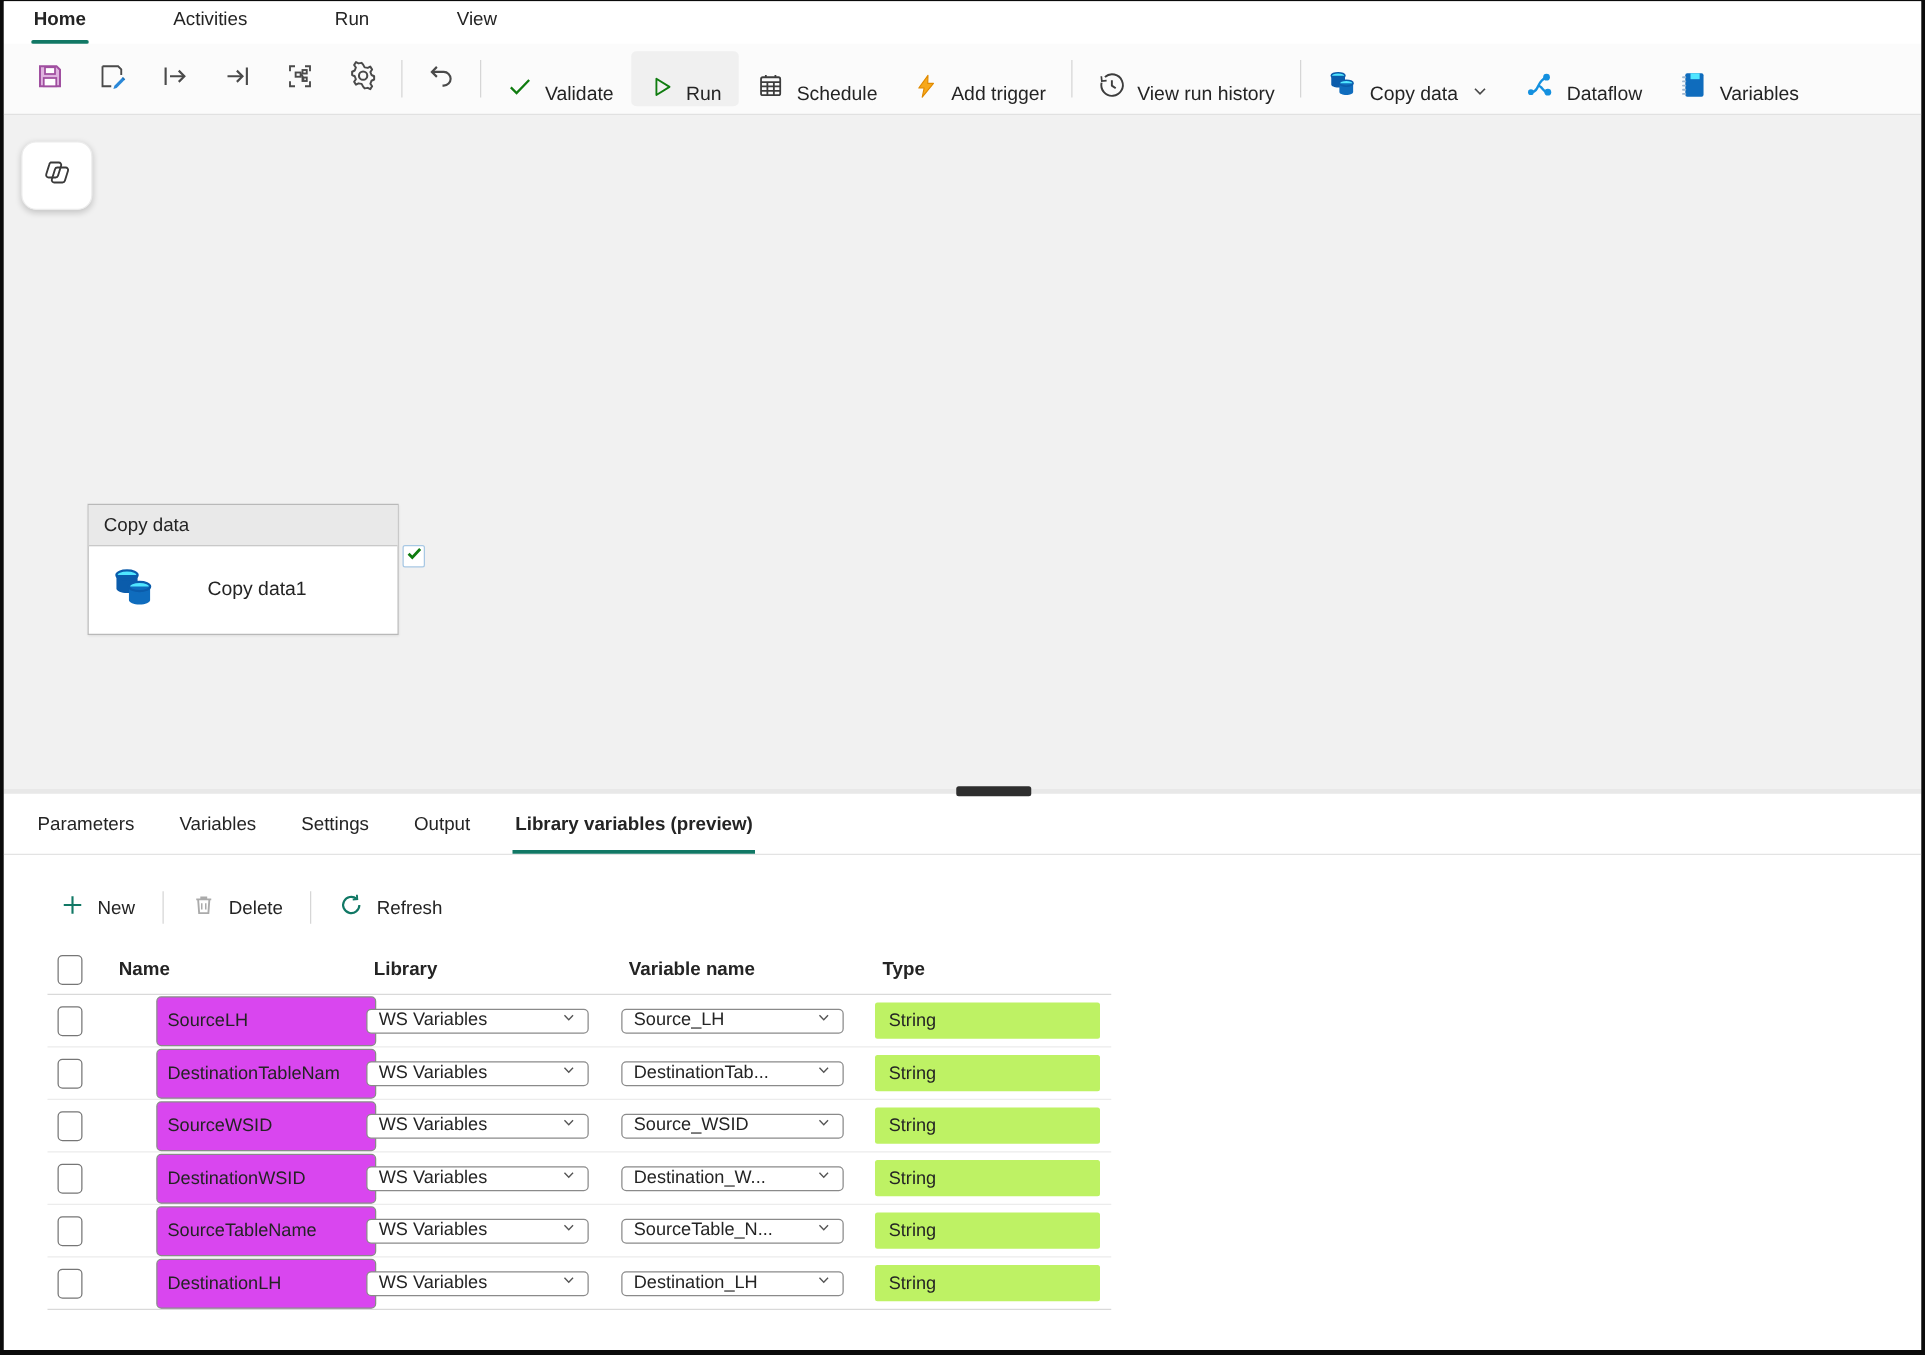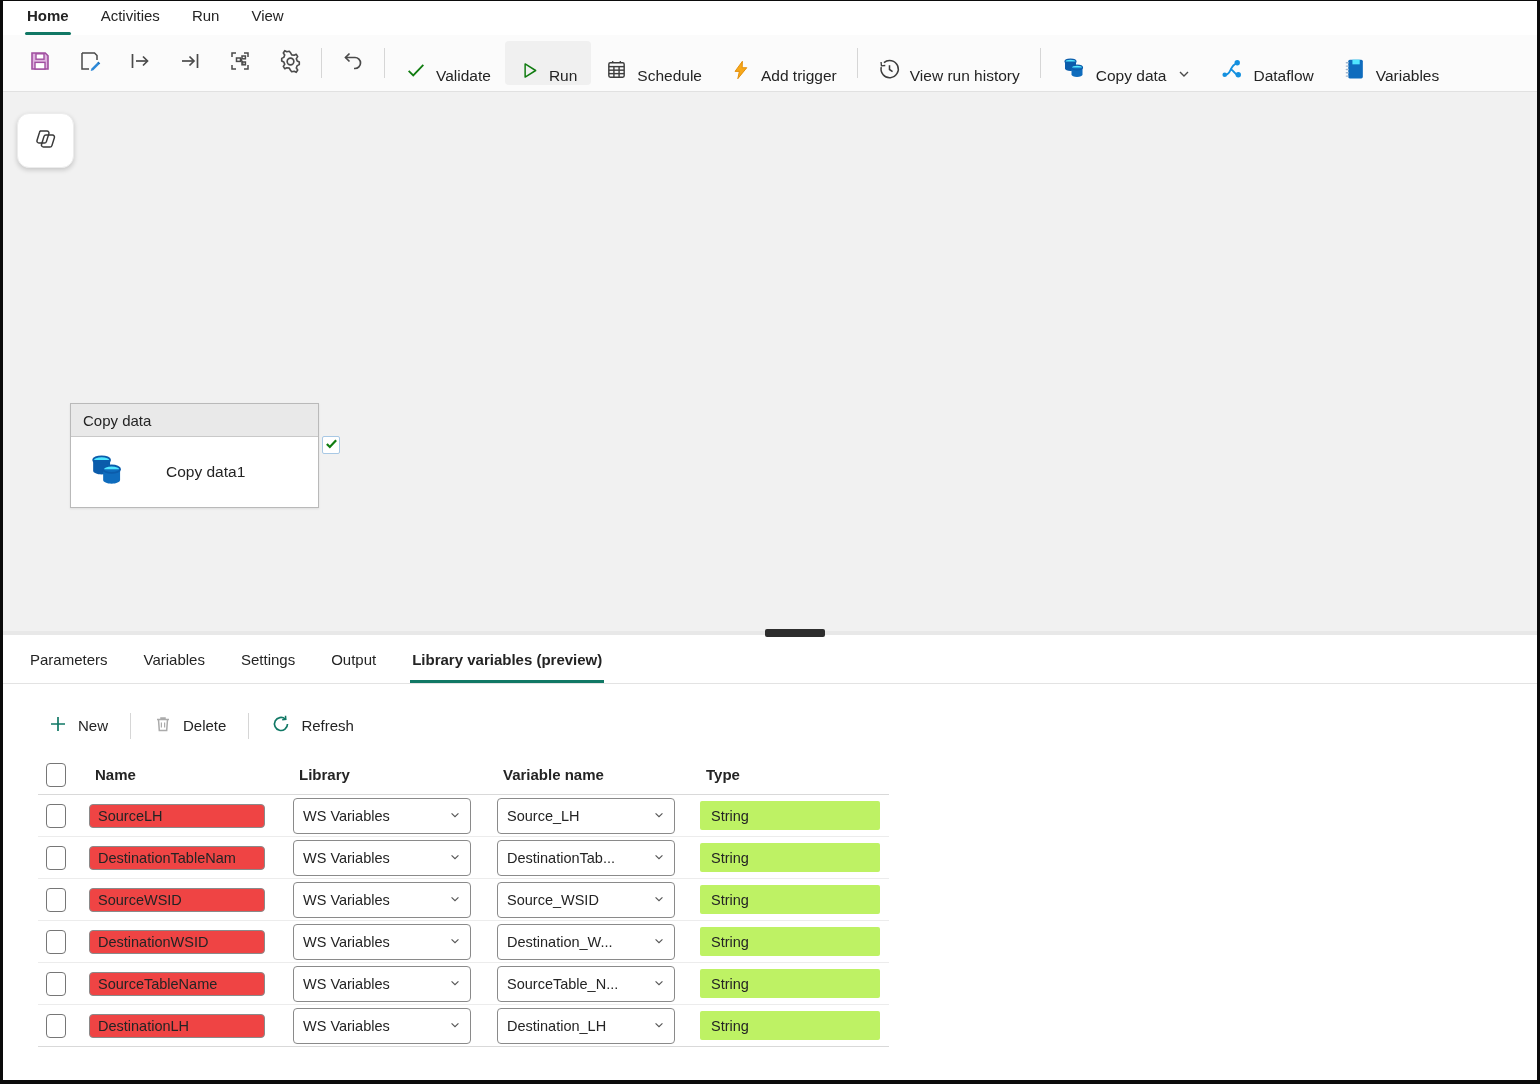--- a/index.html
+++ b/index.html
@@ -4,21 +4,21 @@
 <style>
   * { margin:0; padding:0; box-sizing:border-box; }
   html,body { background:#fff; }
   body { font-family:"Liberation Sans", sans-serif; color:#242424; }
 
   .app { position:relative; width:1540px; height:1084px; background:#fff;
          border-left:3px solid #0b0b0b; border-right:3px solid #0b0b0b;
          border-bottom:4px solid #0b0b0b; border-top:1px solid #0b0b0b; overflow:hidden; }
 
   
-  .ribbon { display:flex; gap:28px; padding:4px 0 0 22px; height:34px; background:#fff; }
+  .ribbon { display:flex; gap:66px; padding:4px 0 0 22px; height:34px; background:#fff; }
   .rtab { font-size:15px; padding:2px 2px 6px; position:relative; cursor:default; color:#242424; }
   .rtab.active { font-weight:bold; }
   .rtab.active::after { content:""; position:absolute; left:0; right:0; bottom:0; height:3px; background:#117865; border-radius:2px; }
 
   
   .toolbar { display:flex; align-items:center; height:57px; padding-left:12px; background:#fbfbfb;
              border-bottom:1px solid #e1e1e1; white-space:nowrap; overflow:hidden; }
   .icon-btn { width:50px; height:42px; display:flex; align-items:center; justify-content:center; border-radius:4px; }
   .txt-btn  { display:flex; align-items:flex-end; gap:9px; height:44px; padding:0 14px; font-size:15.5px; border-radius:4px; }
   .txt-btn.highlight { background:#f0f0f0; }
@@ -54,24 +54,24 @@
   .cmd-div { width:1px; height:26px; background:#d6d6d6; margin:0 12px; }
 
   
   .vtable { margin:14px 0 0 35px; width:851px; }
   .t-head, .t-row { display:grid; grid-template-columns:51px 204px 204px 203px 189px; align-items:center; }
   .t-head { height:40px; border-bottom:1px solid #d9d9d9; font-weight:bold; font-size:15px; }
   .t-head .hcell { padding-left:6px; }
   .t-row { height:42px; border-bottom:1px solid #ececec; }
   .t-row:last-child { border-bottom:1px solid #d9d9d9; }
   .cbx { width:20px; height:24px; border:1px solid #767676; border-radius:4px; background:#fff; margin-left:8px; }
-  .cell-input { width:176px; height:24px; border:1px solid #8a8a8a; border-radius:4px; padding:0 8px;
-                font-size:14.5px; font-family:"Liberation Sans", sans-serif; color:#242424; background:#ef4444; }
-  .dropdown { width:178px; height:36px; border:1px solid #8a8a8a; border-radius:4px; background:#fff;
-              display:flex; align-items:center; justify-content:space-between; padding:0 9px; font-size:14.5px; }
+  .cell-input { width:176px; height:40px; border:1px solid #8a8a8a; border-radius:4px; padding:0 8px;
+                font-size:14.5px; font-family:"Liberation Sans", sans-serif; color:#242424; background:#d946ef;margin-left:36px; }
+  .dropdown { width:178px; height:20px; border:1px solid #8a8a8a; border-radius:4px; background:#fff;
+              display:flex; justify-content:space-between; padding:0 9px; font-size:14.5px; }
   .dropdown .dd-label { overflow:hidden; white-space:nowrap; }
   .typebox { width:180px; height:29px; background:#bef264; border-radius:2px; display:flex; align-items:center;
              padding:0 11px; font-size:14.5px; }
 </style>
 </head>
 <body>
 
 <div class="app">
 
   <div class="ribbon" id="ribbon-tabs">

